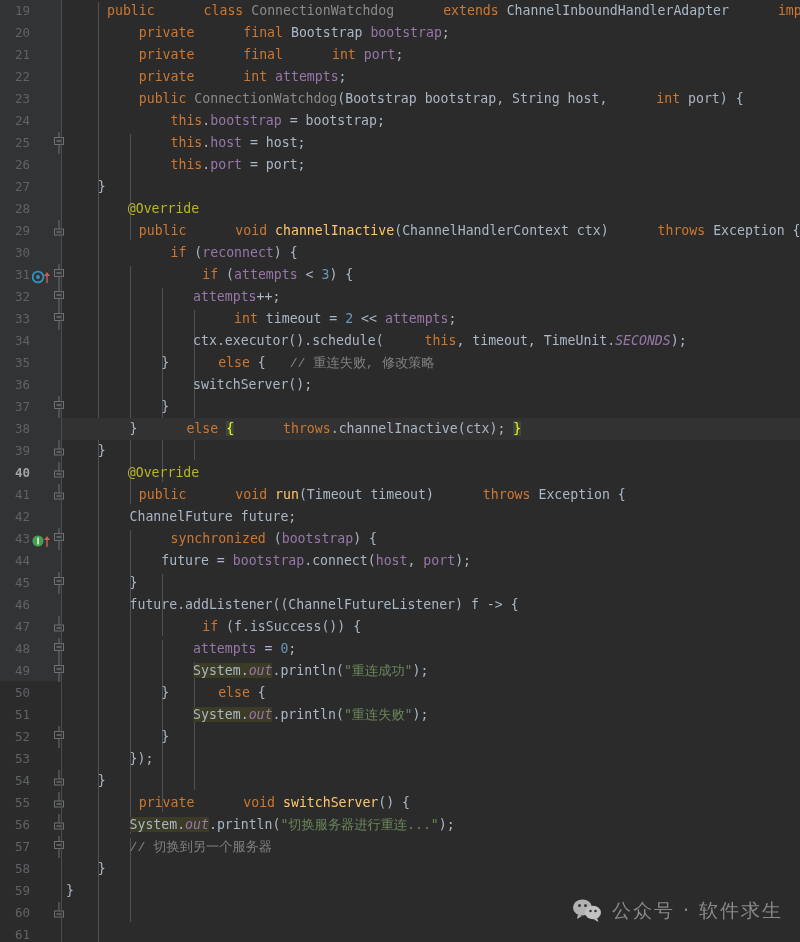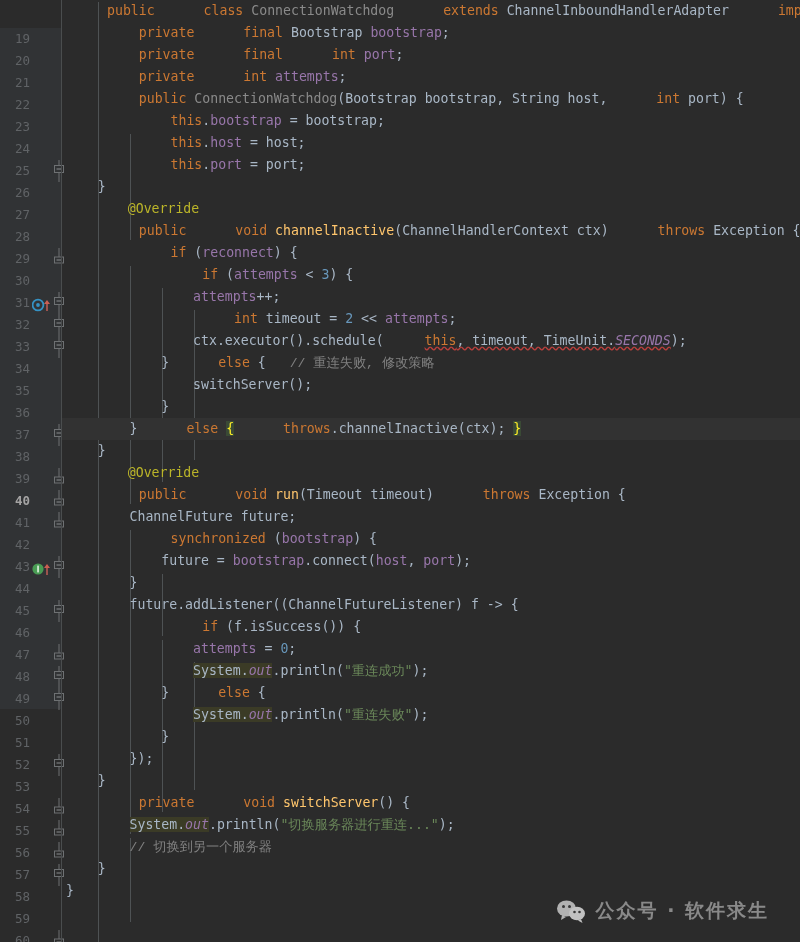--- a/index.html
+++ b/index.html
@@ -11,21 +11,20 @@
   }
   #editor{
     position:relative;width:800px;height:942px;
     background:#2b2b2b;
   }
 
   
   .gutter{
     position:absolute;left:0;top:0;width:62px;height:681px;
     background:#313335;
-    margin-top:28px;
   }
   .gutter-sep{
     position:absolute;left:61px;top:0;width:1px;height:942px;
     background:#4a4d4e;
   }
   .row{
     position:relative;height:22px;line-height:22px;
     white-space:pre;
   }
   .lineno{
@@ -66,33 +65,32 @@
   .fld{color:#9876aa;}           
   .fld-i{color:#9876aa;font-style:italic;}
   .st{color:#6a8759;}            
   .num{color:#6897bb;}           
   .cm{color:#808080;font-family:Liberation Mono, monospace;}            
   .an{color:#bbb529;padding-left:30px;}            
   .pl{color:#a9b7c6;}            
   .hl{background:#3b3b26;}       
   .brc{background:#3a4a35;color:#ffef28;} 
   .err{
-    text-decoration:underline;
     text-decoration-color:#bc3f3c;
     text-decoration-style:wavy;
     text-decoration-skip-ink:none;
   }
 
   
   .watermark{
-    position:absolute;right:31px;bottom:18px;
-    display:flex;align-items:center;gap:10px;
+    position:absolute;right:17px;bottom:18px;
+    display:flex;gap:10px;
     color:#9a9a9a;font-size:19px;
     font-family:"DejaVu Sans","Liberation Sans",sans-serif;
-    letter-spacing:2px;opacity:.85;font-weight:bold;
+    letter-spacing:2px;opacity:.85;
   }
   .wechat-logo{width:30px;height:24px;position:relative;flex:0 0 auto;}
 </style>
 </head>
 <body>
 
 <div id="editor">
 
   <div class="gutter">
     <div id="gutter-rows">

